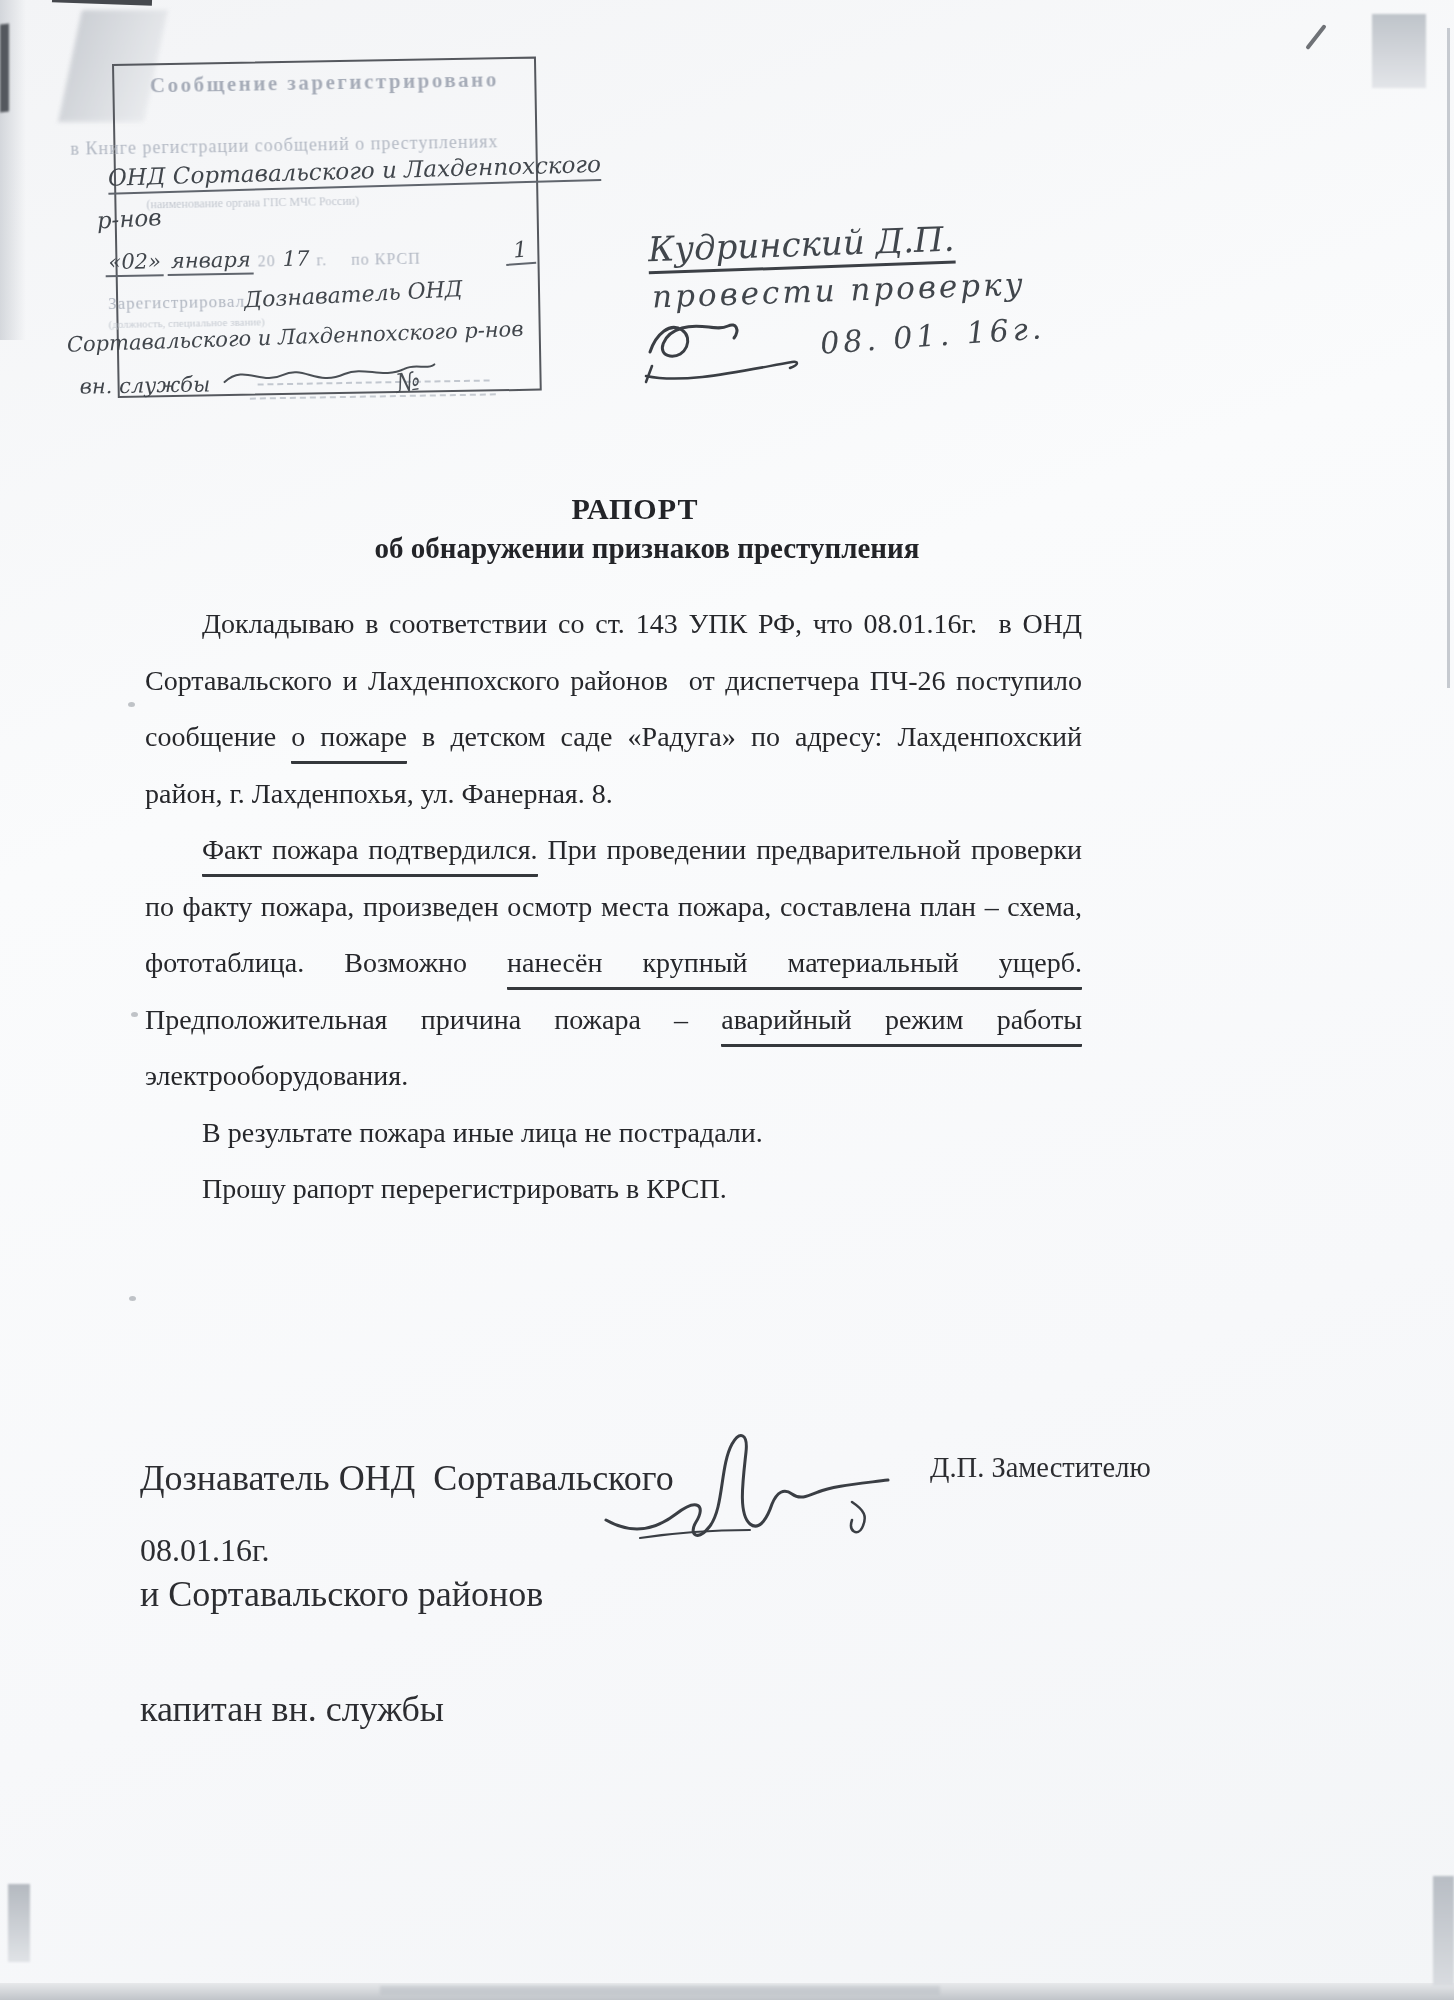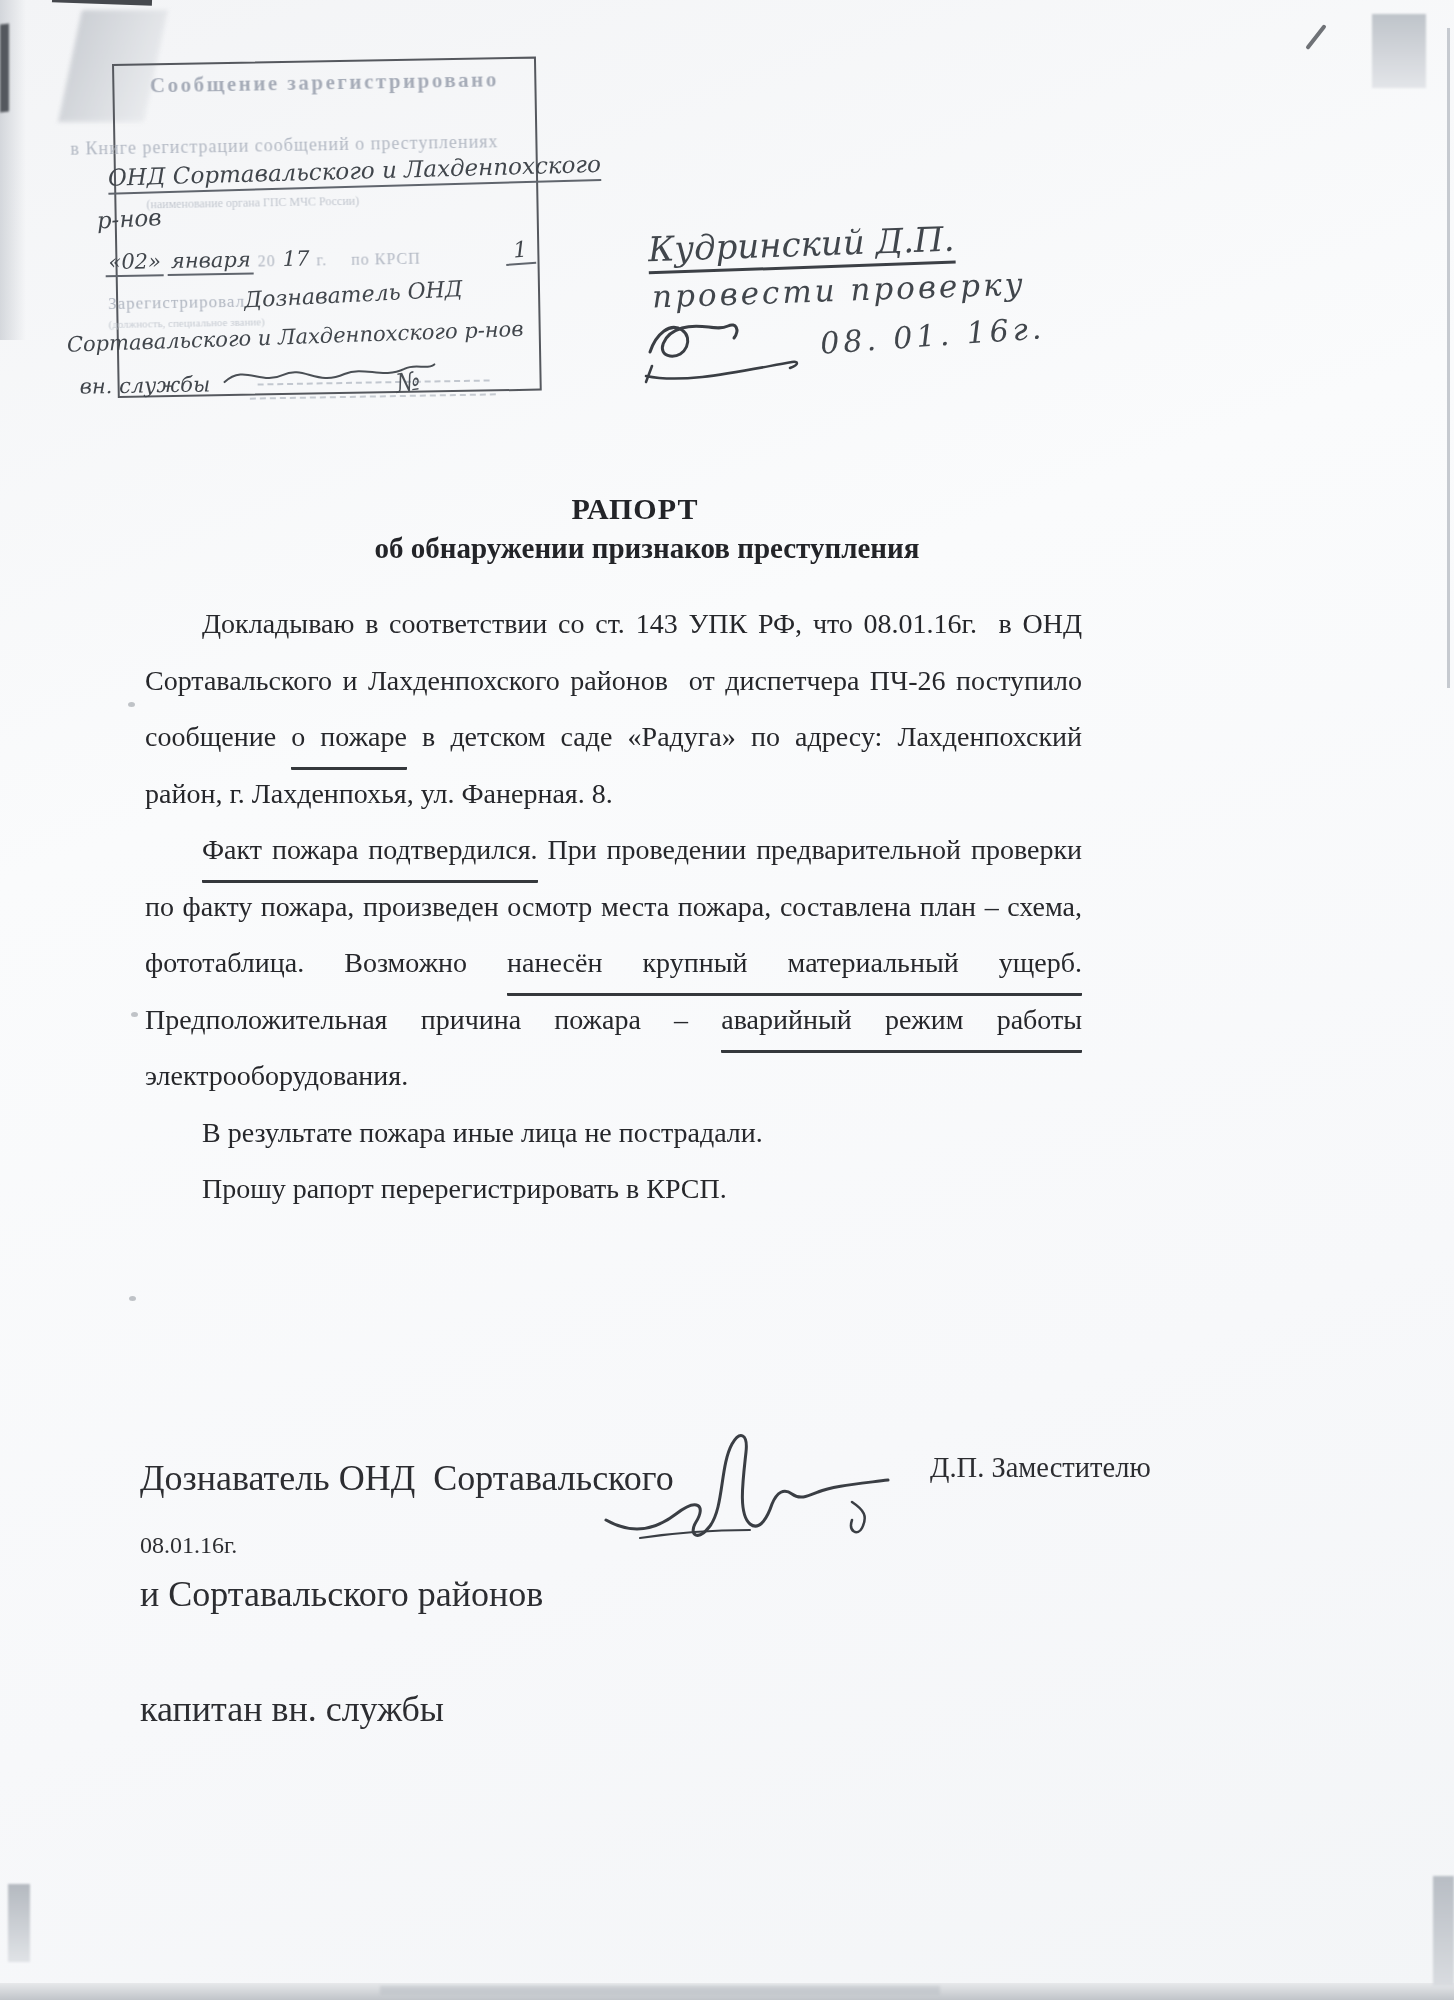--- a/index.html
+++ b/index.html
@@ -47,26 +47,26 @@
   .res-name{position:absolute;left:648px;top:224px;font-size:34px;white-space:nowrap;border-bottom:3px solid #3c4046;padding-bottom:2px;transform:rotate(-2deg);}
   .res-order{position:absolute;left:652px;top:272px;font-size:31px;white-space:nowrap;transform:rotate(-2deg);letter-spacing:3px;}
   .res-sig{position:absolute;left:640px;top:308px;}
   .res-date{position:absolute;left:820px;top:318px;font-size:30px;white-space:nowrap;transform:rotate(-4deg);letter-spacing:4px;}
   
   .doc-title{position:absolute;left:145px;top:492px;width:980px;text-align:center;font-size:30px;font-weight:bold;letter-spacing:1px;color:#232428;}
   .doc-subtitle{position:absolute;left:157px;top:532px;width:980px;text-align:center;font-size:29px;font-weight:bold;color:#232428;}
   
   .bodytext{position:absolute;left:145px;top:596px;width:937px;font-size:28px;line-height:56.5px;text-align:justify;color:#26272b;}
   .bodytext p{margin:0;text-indent:57px;white-space:pre-wrap;}
-  .pen-u{border-bottom:3.5px solid #35383c;padding-bottom:15px;border-radius:1px;}
+  .pen-u{border-bottom:3.5px solid #35383c;padding-bottom:9px;border-radius:1px;}
   
   .signoff-role{position:absolute;left:140px;top:1382px;font-size:36px;line-height:38.5px;white-space:pre-wrap;color:#2c2d31;}
   .signoff-sig{position:absolute;left:600px;top:1420px;}
   .signoff-name{position:absolute;left:930px;top:1452px;font-size:28.5px;white-space:nowrap;color:#2c2d31;}
-  .signoff-date{position:absolute;left:140px;top:1532px;font-size:24px;color:#2c2d31;}
+  .signoff-date{position:absolute;left:140px;top:1532px;font-size:32px;color:#2c2d31;}
 </style>
 </head>
 <body>
 
 <div class="page">
 
   <div class="edge-left-fade"></div>
   <div class="edge-left-dark"></div>
   <div class="edge-top-dark"></div>
   <div class="shadow-topleft"></div>

